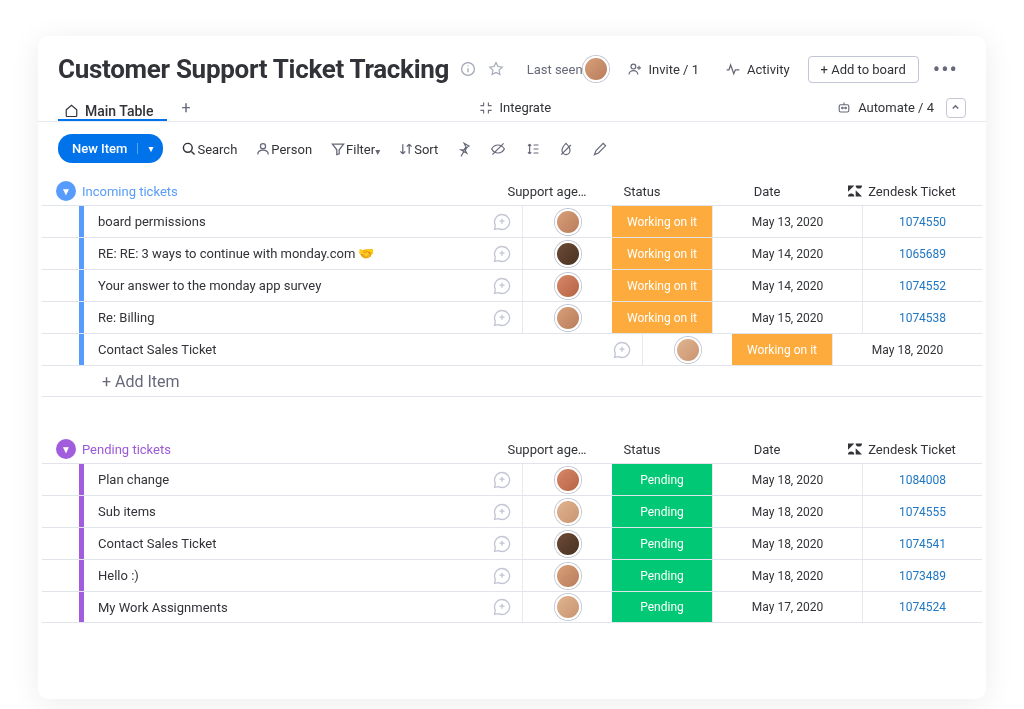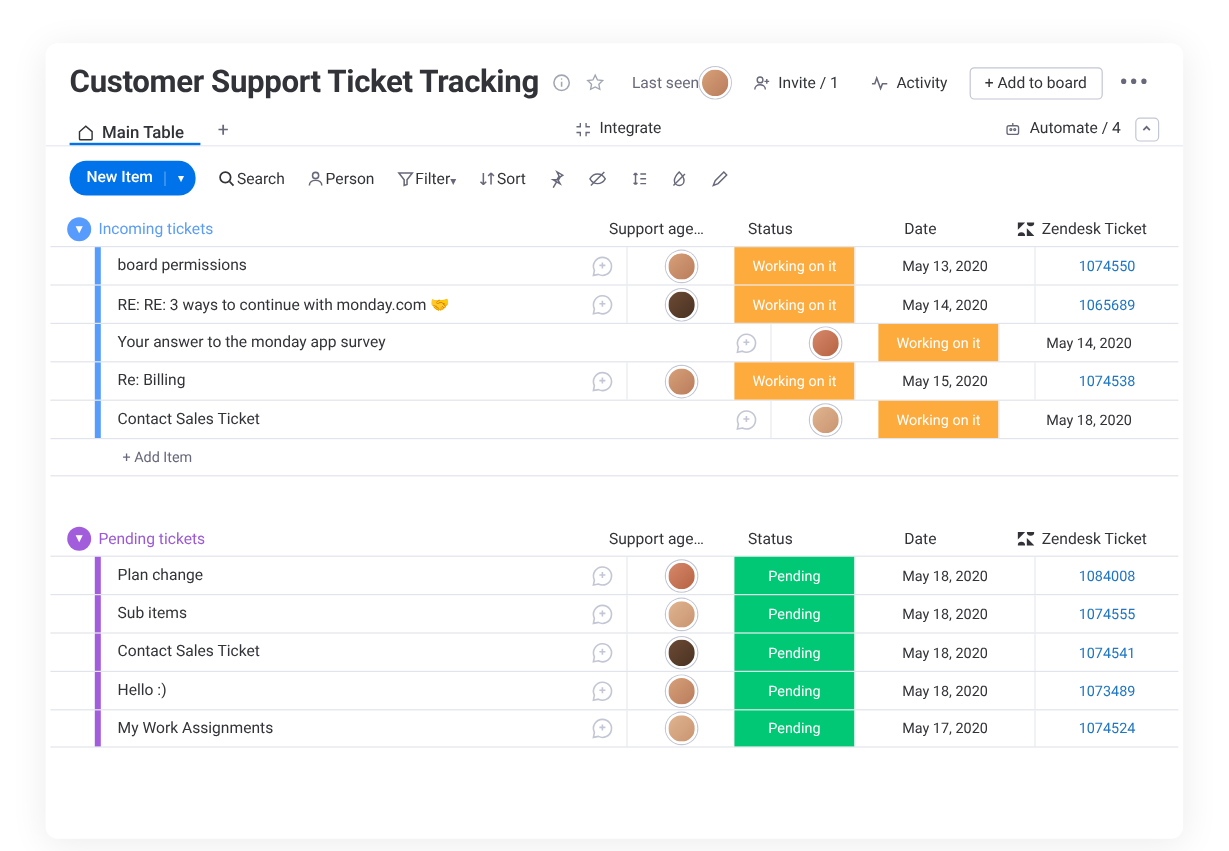--- a/index.html
+++ b/index.html
@@ -149,21 +149,21 @@
     display:flex;align-items:center;justify-content:center;border-left:1px solid #e6e9ef;font-size:12px;
   }
   .cell.c-status{color:#fff;border-left:none;}
   .st-working{background:#fdab3d;}
   .st-pending{background:#00c875;}
   .cell.c-date{color:#323338;}
   .cell.c-zen{color:#1f76c2;}
   .add-item-row {
     display:flex;align-items:center;height:32px;
     border-top:1px solid #e1e4ea;border-bottom:1px solid #e1e4ea;
-    padding-left:60px;color:#676879;font-size:12px;cursor:text;
+    padding-left:60px;color:#676879;font-size:16px;cursor:text;
   }
   .convo-svg{width:20px;height:20px;}
   svg{display:block;}
 </style>
 </head>
 <body>
 
 <div class="board">
 
   <div class="hdr">
@@ -365,20 +365,21 @@
               <path d="M12 3a9 9 0 0 0-8 13l-1 5 5-1a9 9 0 1 0 4-17z"></path>
               <line x1="12" y1="8" x2="12" y2="14"></line>
               <line x1="9" y1="11" x2="15" y2="11"></line>
             </svg>
           </div>
           <div class="cell c-agent">
             <span class="avatar a3"></span>
           </div>
           <div class="cell c-status st-working">Working on it</div>
           <div class="cell c-date">May 14, 2020</div>
+          <div class="cell c-zen">1074552</div>
         </div>
         <div class="row">
           <div class="row-left">
             <div class="row-accent"></div>
           </div>
           <div class="row-title">Re: Billing</div>
           <div class="row-convo">
             <svg class="convo-svg" viewBox="0 0 24 24" fill="none" stroke="currentColor" stroke-width="1.6">
               <path d="M12 3a9 9 0 0 0-8 13l-1 5 5-1a9 9 0 1 0 4-17z"></path>
               <line x1="12" y1="8" x2="12" y2="14"></line>

